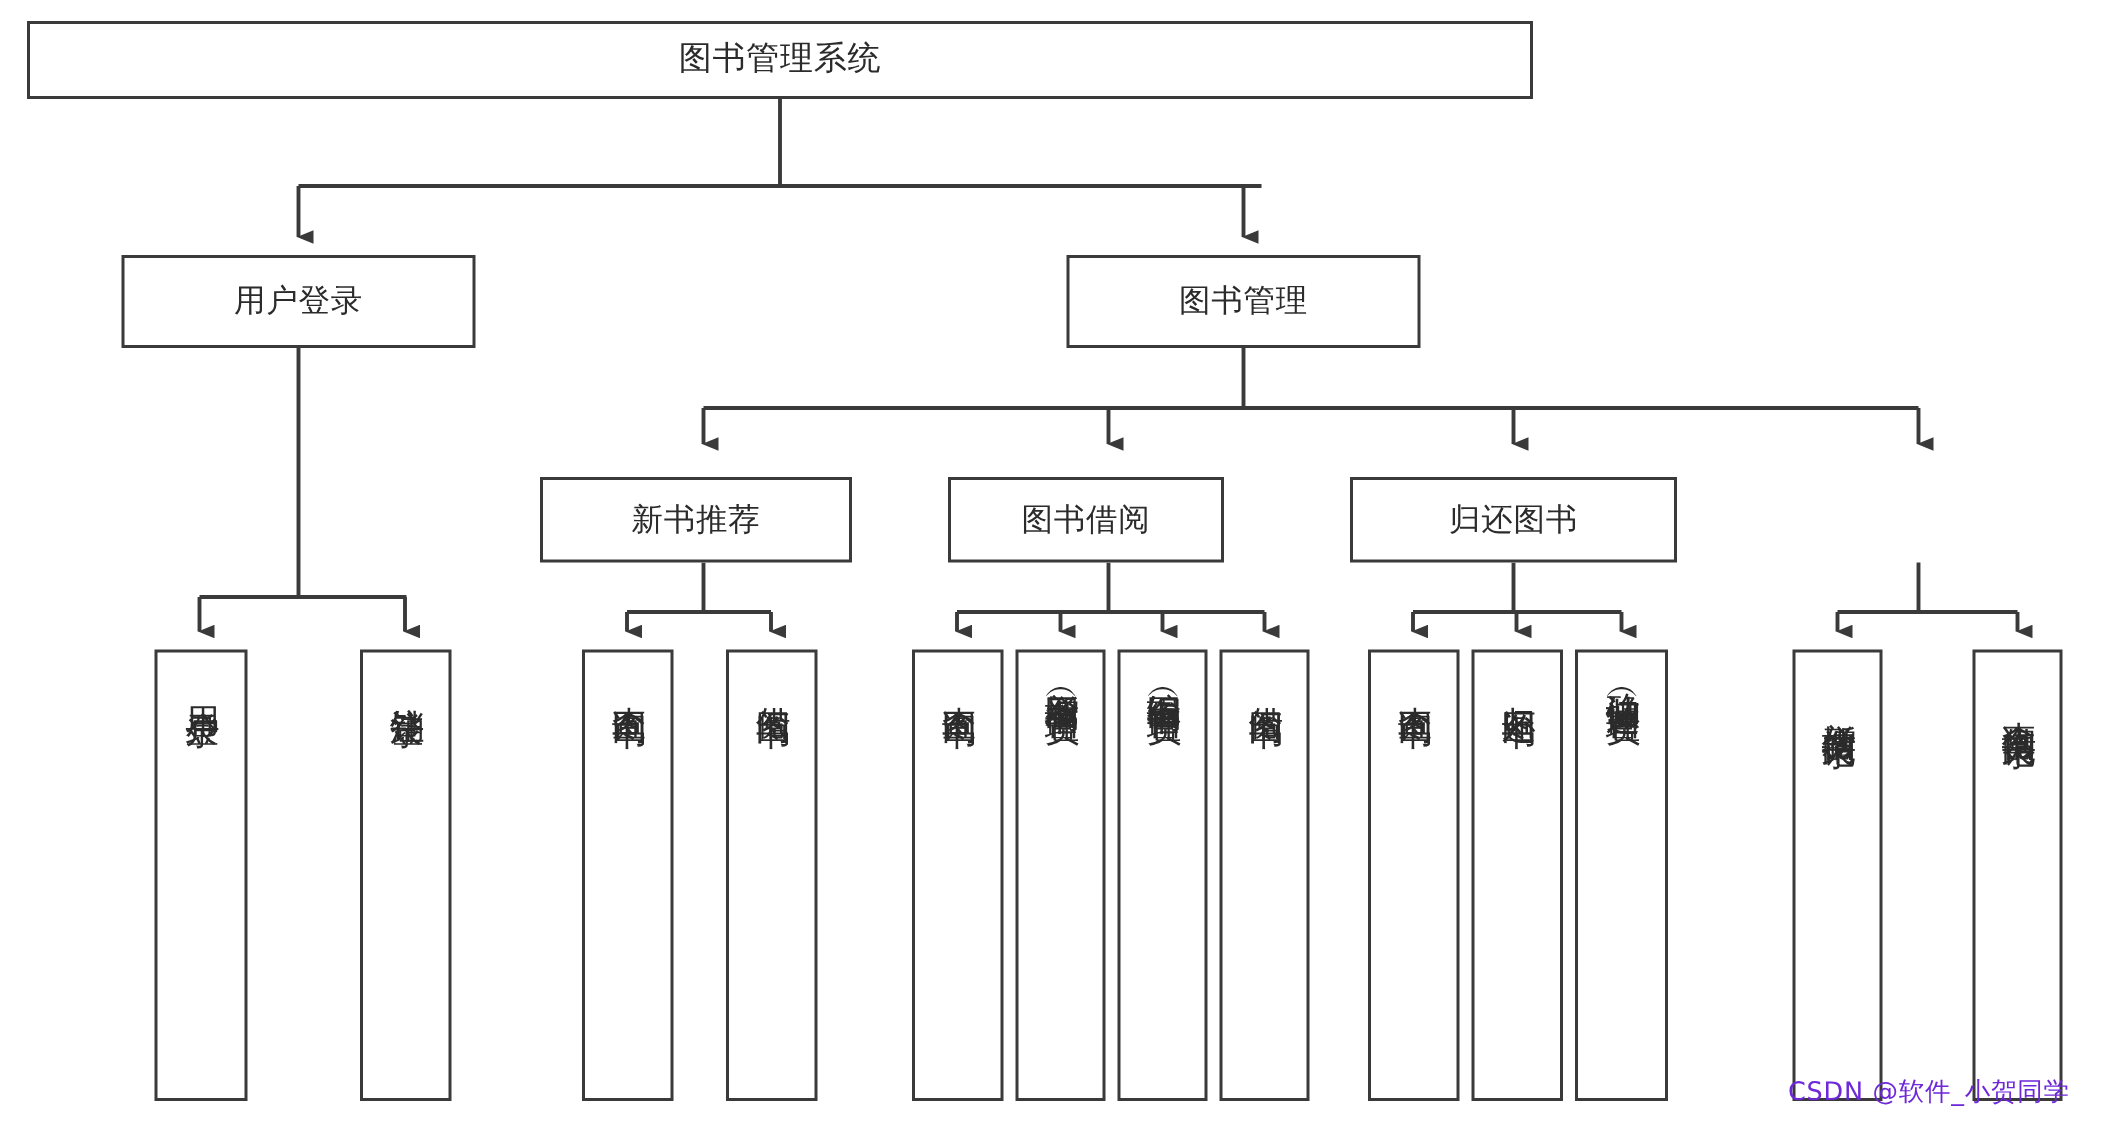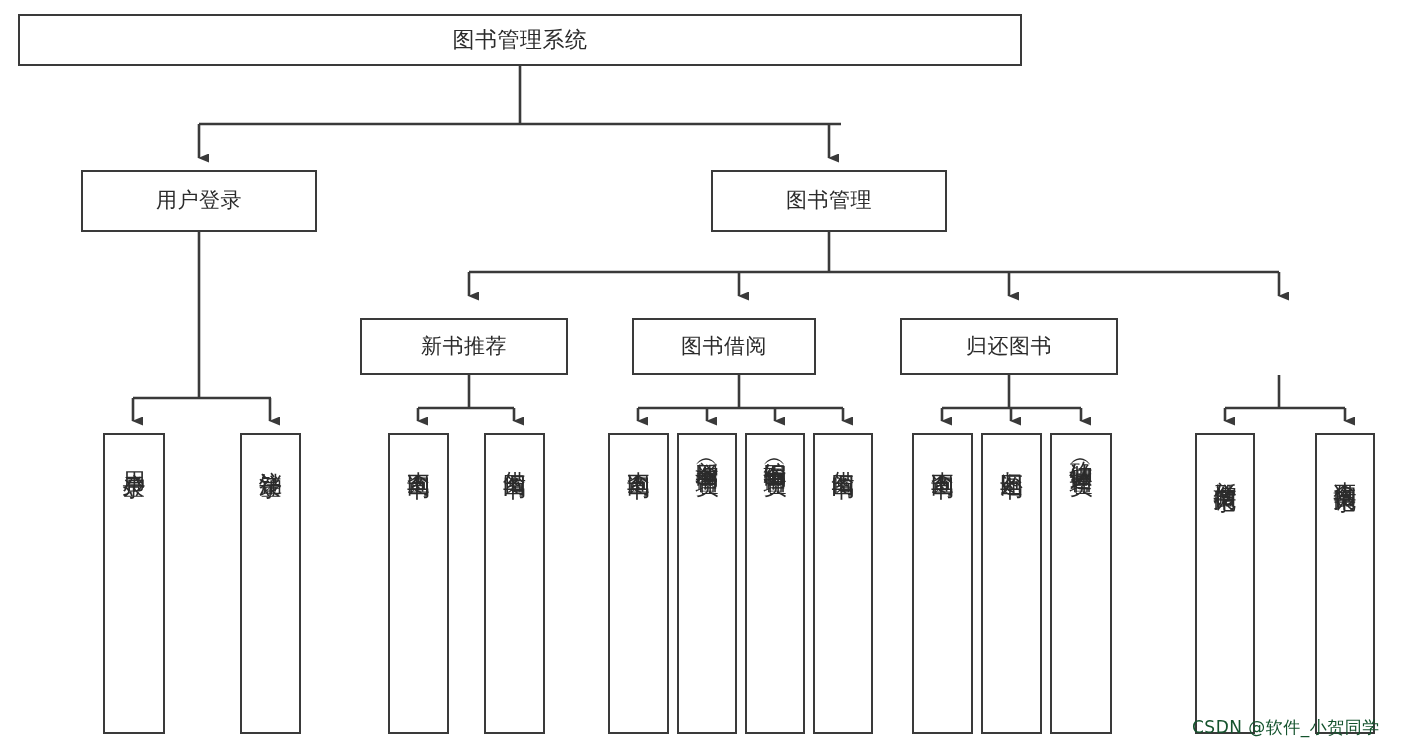--- a/index.html
+++ b/index.html
@@ -53,21 +53,21 @@
   .node.vert .label {
     writing-mode: vertical-rl;
     text-orientation: upright;
     font-size: 23px;
     letter-spacing: 2px;
     line-height: 1.0;
   }
   .node.root .label { font-size: 22px; }
   .watermark {
     position: absolute;
-    color: #14532d;
+    color: #6d28d9;
     font-size: 17px;
     letter-spacing: 0.5px;
     white-space: nowrap;
     z-index: 3;
     font-family: "DejaVu Sans", "Liberation Sans", sans-serif;
   }
 </style>
 </head>
 <body>
 

